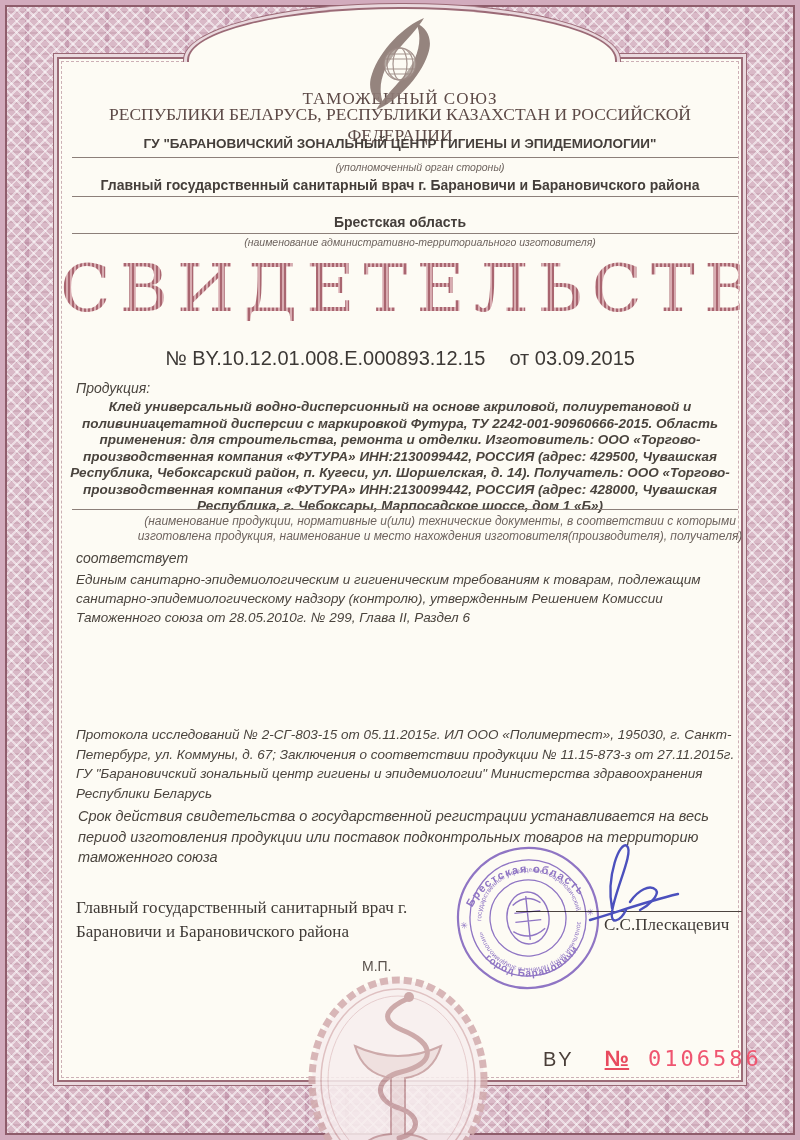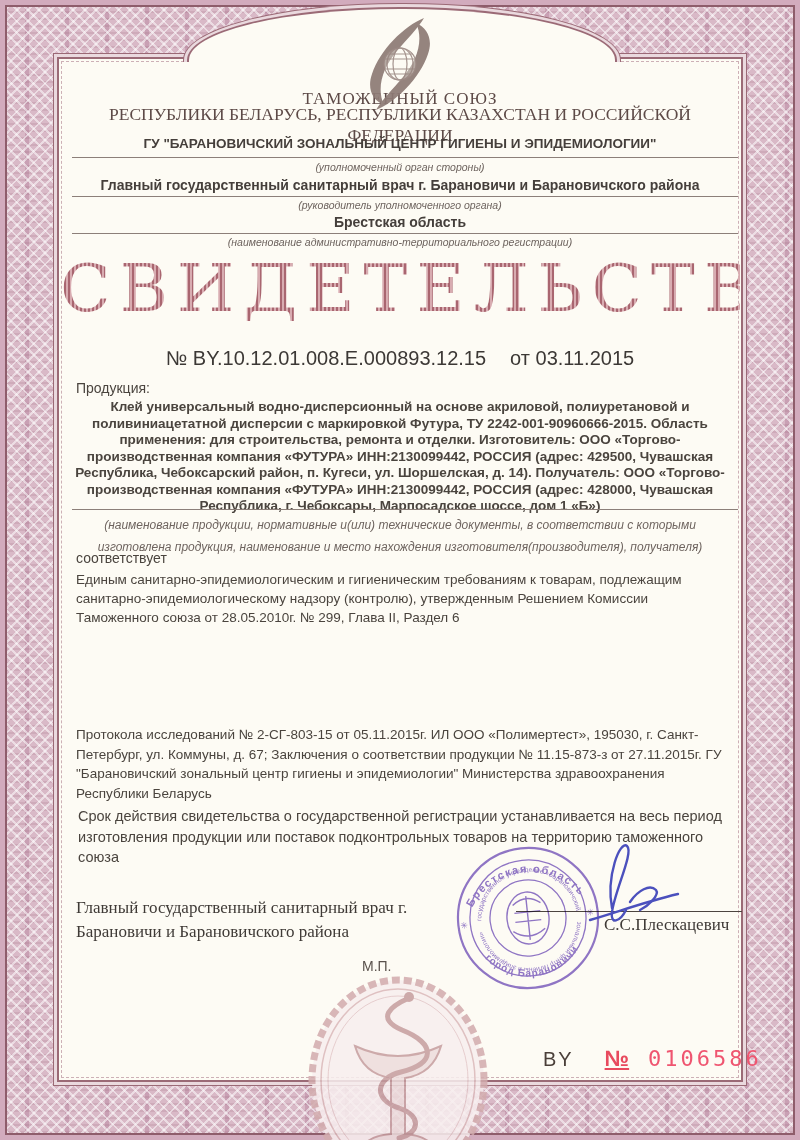--- a/index.html
+++ b/index.html
@@ -21,30 +21,30 @@
   .arch{position:absolute;left:187px;top:7px;width:426px;height:53px;background:#fdfbf4;
     border:2px solid #9b6a76;border-bottom:none;
     border-radius:213px 213px 0 0 / 53px 53px 0 0;
     box-shadow:0 0 0 3px #ead9de, 0 0 0 4px #9b6a76;
     clip-path:inset(-8px -8px 0 -8px);}
   .abs{position:absolute;}
   .ctr{left:60px;right:60px;text-align:center;}
   .rule{position:absolute;left:72px;width:666px;height:1px;background:#8c7f79;}
   .serifhdr{font-family:"Liberation Serif",serif;color:#5d4a47;}
   .boldline{font-weight:bold;color:#453f3b;}
-  .cap{font-style:italic;color:#6e645f;font-size:10.5px;}
+  .cap{font-style:italic;color:#6e645f;font-size:10.5px;padding-left:40px;}
   .doc-title{font-family:"DejaVu Serif",serif;font-weight:normal;font-size:66px;
     letter-spacing:9px;color:#b4747e;}
   @supports (-webkit-background-clip:text){
     .doc-title{background:repeating-linear-gradient(90deg,#a96670 0 2px,#d8acb1 2px 4px);
       -webkit-background-clip:text;-webkit-text-fill-color:transparent;}
   }
   .doc-sub{font-size:27px;color:#a5696d;letter-spacing:1px;}
   .doc-num{font-size:20px;color:#3c3835;}
-  .body-txt{color:#4a443e;font-size:13.5px;line-height:19px;}
+  .body-txt{color:#4a443e;font-size:13.5px;line-height:19px;font-style:italic;}
   .stamp-wrap{opacity:.85;mix-blend-mode:multiply;transform:rotate(-6deg);}
   .sig-line{position:absolute;left:516px;top:911px;width:226px;height:1px;background:#4c443f;}
   .signer-name{font-family:"Liberation Serif",serif;font-size:17px;color:#3f3a36;}
   .series{font-size:20px;color:#4a3f39;letter-spacing:2px;}
   .numsign{font-size:22px;color:#e84a5e;font-weight:bold;border-bottom:0;}
   .rednum{font-family:"DejaVu Sans Mono",monospace;font-size:22px;color:#ef5570;letter-spacing:3px;}
 </style>
 </head>
 <body>
 
@@ -68,34 +68,33 @@
     </svg>
   </div>
 
   <div class="abs ctr serifhdr" style="top:89px;font-size:17px;letter-spacing:1px">ТАМОЖЕННЫЙ СОЮЗ</div>
   <div class="abs ctr serifhdr" style="top:104px;font-size:17.5px">РЕСПУБЛИКИ БЕЛАРУСЬ, РЕСПУБЛИКИ КАЗАХСТАН И РОССИЙСКОЙ ФЕДЕРАЦИИ</div>
   <div class="abs ctr boldline" style="top:136px;font-size:13.5px">ГУ "БАРАНОВИЧСКИЙ ЗОНАЛЬНЫЙ ЦЕНТР ГИГИЕНЫ И ЭПИДЕМИОЛОГИИ"</div>
   <div class="rule" style="top:157px"></div>
   <div class="abs ctr cap" style="top:161px">(уполномоченный орган стороны)</div>
   <div class="abs ctr boldline" style="top:177px;font-size:14px">Главный государственный санитарный врач г. Барановичи  и Барановичского района</div>
   <div class="rule" style="top:196px"></div>
-  <div class="abs ctr cap" style="top:199px">(руководитель уполномоченного органа)</div>
   <div class="abs ctr boldline" style="top:214px;font-size:14px">Брестская область</div>
   <div class="rule" style="top:233px"></div>
-  <div class="abs ctr cap" style="top:236px">(наименование административно-территориального регистрации)</div>
+  <div class="abs ctr cap" style="top:236px">(наименование административно-территориального изготовителя)</div>
 
   <div class="abs ctr doc-title" style="top:250px">СВИДЕТЕЛЬСТВО</div>
   <div class="abs ctr doc-num" style="top:347px">
-    <span>№ BY.10.12.01.008.Е.000893.12.15</span><span style="display:inline-block;width:24px"></span><span>от 03.11.2015</span>
+    <span>№ BY.10.12.01.008.Е.000893.12.15</span><span style="display:inline-block;width:24px"></span><span>от 03.09.2015</span>
   </div>
 
   <div class="abs body-txt" style="left:76px;top:379px;font-size:14px">Продукция:</div>
   <div class="abs body-txt" style="left:70px;top:399px;width:660px;text-align:center;font-weight:bold;line-height:16.5px">Клей универсальный водно-дисперсионный на основе акриловой, полиуретановой и поливиниацетатной дисперсии с маркировкой Футура, ТУ 2242-001-90960666-2015. Область применения: для строительства, ремонта и отделки. Изготовитель: ООО «Торгово-производственная компания «ФУТУРА» ИНН:2130099442, РОССИЯ (адрес: 429500, Чувашская Республика, Чебоксарский район, п. Кугеси, ул. Шоршелская, д. 14). Получатель: ООО «Торгово-производственная компания «ФУТУРА» ИНН:2130099442, РОССИЯ (адрес: 428000, Чувашская Республика, г. Чебоксары, Марпосадское шоссе, дом 1 «Б»)</div>
   <div class="rule" style="top:509px"></div>
-  <div class="abs cap" style="left:90px;top:514px;width:620px;text-align:center;font-size:12px;line-height:22px">(наименование продукции, нормативные и(или) технические документы, в соответствии с которыми изготовлена продукция, наименование и место нахождения изготовителя(производителя), получателя)</div>
+  <div class="abs cap" style="left:90px;top:514px;width:620px;text-align:center;font-size:12px;line-height:15px">(наименование продукции, нормативные и(или) технические документы, в соответствии с которыми изготовлена продукция, наименование и место нахождения изготовителя(производителя), получателя)</div>
 
   <div class="abs body-txt" style="left:76px;top:549px;font-size:14px">соответствует</div>
   <div class="abs body-txt" style="left:76px;top:570px;width:655px">Единым санитарно-эпидемиологическим и гигиеническим требованиям к товарам, подлежащим санитарно-эпидемиологическому надзору (контролю), утвержденным Решением Комиссии Таможенного союза от 28.05.2010г. № 299, Глава II, Раздел 6</div>
 
 
   <div class="abs body-txt" style="left:76px;top:725px;width:660px;line-height:19.5px">Протокола исследований № 2-СГ-803-15 от 05.11.2015г. ИЛ ООО «Полимертест», 195030, г. Санкт-Петербург, ул. Коммуны, д. 67; Заключения о соответствии продукции № 11.15-873-з от 27.11.2015г. ГУ "Барановичский зональный центр гигиены и эпидемиологии" Министерства здравоохранения Республики Беларусь</div>
 
   <div class="abs body-txt" style="left:78px;top:806px;width:645px;font-size:14.5px;line-height:20.5px">Срок действия свидетельства о государственной регистрации устанавливается на весь период изготовления продукции или поставок подконтрольных товаров на территорию таможенного союза</div>
 
   <div class="abs signer-name" style="left:76px;top:896px;width:340px;line-height:24px">Главный государственный санитарный врач г. Барановичи  и Барановичского района</div>

